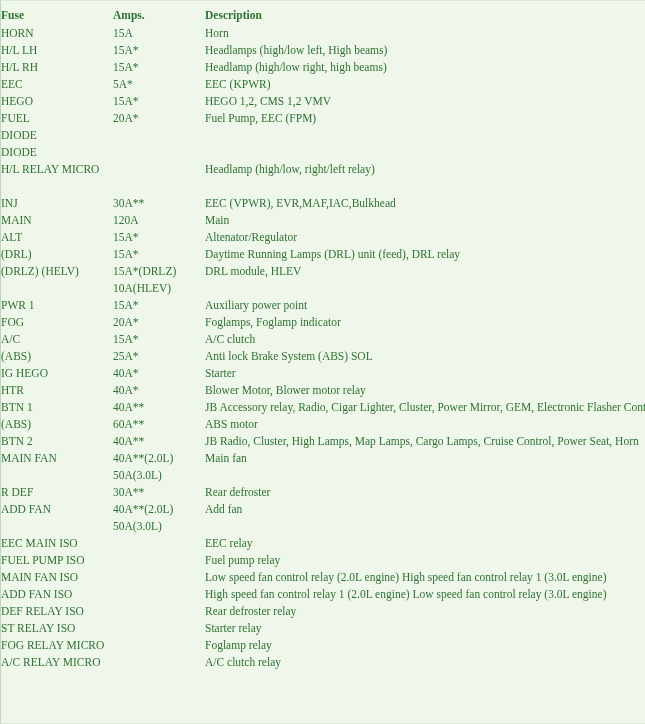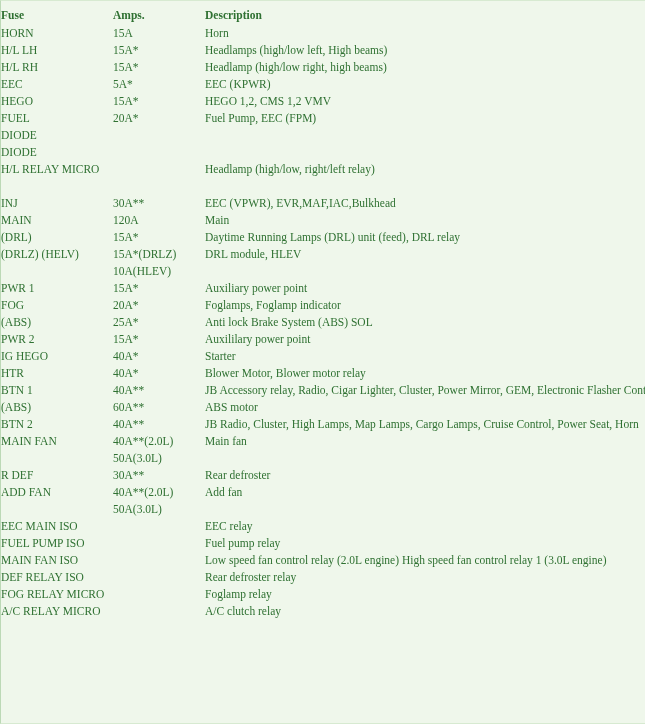--- a/index.html
+++ b/index.html
@@ -140,20 +140,25 @@
           <td class="cell-fuse">INJ</td>
           <td class="cell-amps">30A**</td>
           <td class="cell-desc">EEC (VPWR), EVR,MAF,IAC,Bulkhead</td>
         </tr>
         <tr class="data">
           <td class="cell-fuse">MAIN</td>
           <td class="cell-amps">120A</td>
           <td class="cell-desc">Main</td>
         </tr>
         <tr class="data">
+          <td class="cell-fuse">ALT</td>
+          <td class="cell-amps">15A*</td>
+          <td class="cell-desc">Altenator/Regulator</td>
+        </tr>
+        <tr class="data">
           <td class="cell-fuse">(DRL)</td>
           <td class="cell-amps">15A*</td>
           <td class="cell-desc">Daytime Running Lamps (DRL) unit (feed), DRL relay</td>
         </tr>
         <tr class="data">
           <td class="cell-fuse">(DRLZ) (HELV)</td>
           <td class="cell-amps">15A*(DRLZ)</td>
           <td class="cell-desc">DRL module, HLEV</td>
         </tr>
         <tr class="cont">
@@ -165,30 +170,30 @@
           <td class="cell-fuse">PWR 1</td>
           <td class="cell-amps">15A*</td>
           <td class="cell-desc">Auxiliary power point</td>
         </tr>
         <tr class="data">
           <td class="cell-fuse">FOG</td>
           <td class="cell-amps">20A*</td>
           <td class="cell-desc">Foglamps, Foglamp indicator</td>
         </tr>
         <tr class="data">
+          <td class="cell-fuse">A/C</td>
+          <td class="cell-amps">15A*</td>
+          <td class="cell-desc">A/C clutch</td>
+        </tr>
+        <tr class="data">
           <td class="cell-fuse">(ABS)</td>
           <td class="cell-amps">25A*</td>
           <td class="cell-desc">Anti lock Brake System (ABS)  SOL</td>
         </tr>
         <tr class="data">
-          <td class="cell-fuse">PWR 2</td>
-          <td class="cell-amps">15A*</td>
-          <td class="cell-desc">Auxililary power point</td>
-        </tr>
-        <tr class="data">
           <td class="cell-fuse">IG HEGO</td>
           <td class="cell-amps">40A*</td>
           <td class="cell-desc">Starter</td>
         </tr>
         <tr class="data">
           <td class="cell-fuse">HTR</td>
           <td class="cell-amps">40A*</td>
           <td class="cell-desc">Blower Motor, Blower motor relay</td>
         </tr>
         <tr class="data">
@@ -240,23 +245,33 @@
           <td class="cell-fuse">FUEL PUMP ISO</td>
           <td class="cell-amps"></td>
           <td class="cell-desc">Fuel pump relay</td>
         </tr>
         <tr class="data">
           <td class="cell-fuse">MAIN FAN ISO</td>
           <td class="cell-amps"></td>
           <td class="cell-desc">Low speed fan control relay (2.0L engine) High speed fan control relay 1 (3.0L engine)</td>
         </tr>
         <tr class="data">
+          <td class="cell-fuse">ADD FAN ISO</td>
+          <td class="cell-amps"></td>
+          <td class="cell-desc">High speed fan control relay 1 (2.0L engine) Low speed fan control relay (3.0L engine)</td>
+        </tr>
+        <tr class="data">
           <td class="cell-fuse">DEF RELAY ISO</td>
           <td class="cell-amps"></td>
           <td class="cell-desc">Rear defroster relay</td>
+        </tr>
+        <tr class="data">
+          <td class="cell-fuse">ST RELAY ISO</td>
+          <td class="cell-amps"></td>
+          <td class="cell-desc">Starter relay</td>
         </tr>
         <tr class="data">
           <td class="cell-fuse">FOG RELAY MICRO</td>
           <td class="cell-amps"></td>
           <td class="cell-desc">Foglamp relay</td>
         </tr>
         <tr class="data">
           <td class="cell-fuse">A/C RELAY MICRO</td>
           <td class="cell-amps"></td>
           <td class="cell-desc">A/C clutch relay</td>

